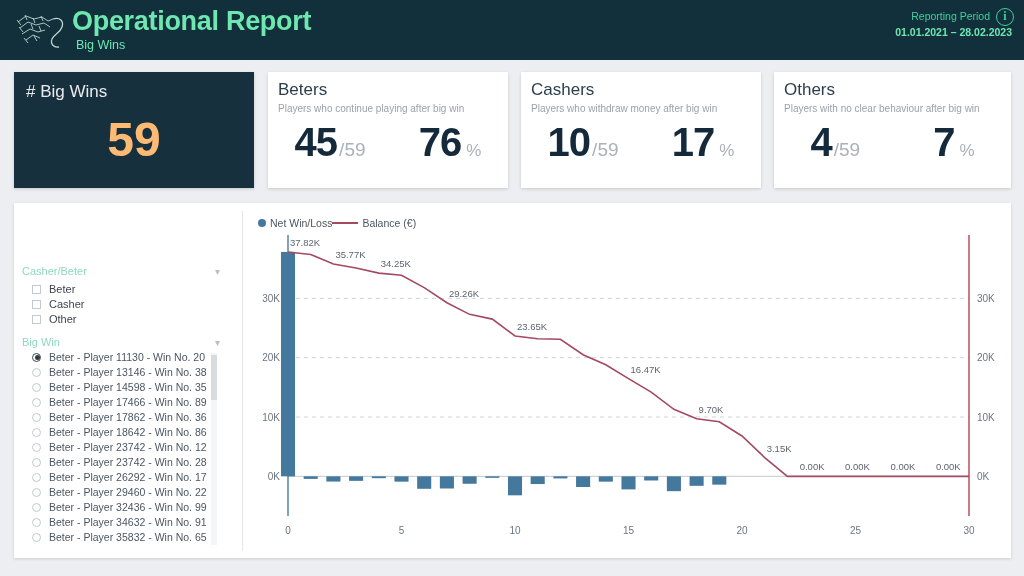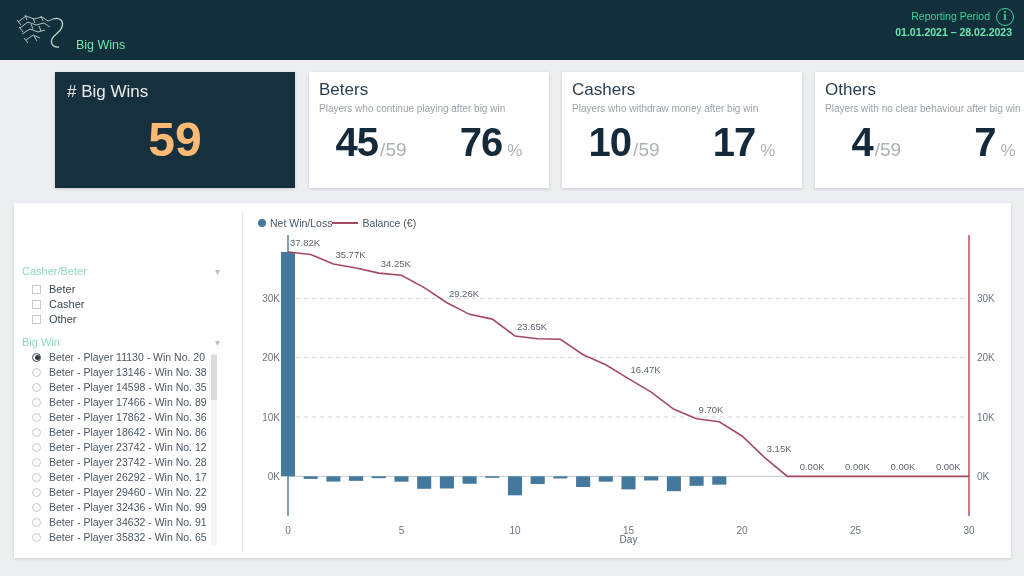--- a/index.html
+++ b/index.html
@@ -40,21 +40,21 @@
     position: absolute; right: 10px; top: 8px;
     width: 18px; height: 18px; border: 1.6px solid #3fcf9a;
     border-radius: 50%; color: #3fcf9a; font-size: 12px;
     font-family: "Liberation Serif", serif;
     text-align: center; line-height: 15px; font-weight: bold;
   }
 
   
   .kpi {
     position: absolute; top: 72px; height: 116px;
-    background: #ffffff; box-shadow: 0 1px 3px rgba(0,0,0,0.16); margin-left: 41px;
+    background: #ffffff; box-shadow: 0 1px 3px rgba(0,0,0,0.16);
   }
   .kpi.dark { background: #16303d; }
   .kpi-k1 { left: 14px;  width: 240px; }
   .kpi-k2 { left: 268px; width: 240px; padding-left: 28px; }
   .kpi-k3 { left: 521px; width: 240px; }
   .kpi-k4 { left: 774px; width: 237px; padding-left: 28px; }
 
   .kpi-dark-title {
     position: absolute; left: 12px; top: 10px;
     font-size: 17px; color: #e9eaec;
@@ -163,20 +163,21 @@
         <path d="M6 14 L14 8 L22 11 L30 9 L36 13 L41 11"></path>
         <path d="M8 20 L16 14 L24 17 L32 15 L38 19"></path>
         <path d="M10 26 L18 21 L26 24 L33 22"></path>
         <path d="M14 32 L21 27 L28 30"></path>
         <path d="M5 12 L9 17 M13 7 L15 12 M21 10 L23 15 M29 8 L31 13"></path>
         <path d="M7 19 L11 24 M19 16 L21 21 M27 18 L29 23"></path>
         <path d="M12 30 L16 35 M22 28 L25 33"></path>
         <path d="M41 11 C48 9 52 13 50 19 C48 25 42 26 40 31 C38 36 42 40 47 39" stroke="#cfe8dd" stroke-width="1.3"></path>
       </g>
     </svg>
+    <div class="title">Operational Report</div>
     <div class="subtitle">Big Wins</div>
     <div class="rep-period">Reporting Period</div>
     <div class="rep-dates">01.01.2021 – 28.02.2023</div>
     <div class="info-icon">i</div>
   </div>
 
   <div class="kpi dark kpi-k1">
     <div class="kpi-dark-title"># Big Wins</div>
     <div class="kpi-dark-value">59</div>
   </div>
@@ -372,17 +373,16 @@
           <text x="656.9" y="267.3333333333333" text-anchor="middle" font-size="9.5" fill="#5c6570" font-family="&quot;Liberation Sans&quot;, sans-serif">0.00K</text>
           <text x="702.3" y="267.3333333333333" text-anchor="middle" font-size="9.5" fill="#5c6570" font-family="&quot;Liberation Sans&quot;, sans-serif">0.00K</text>
           <text x="42" y="331" text-anchor="middle" font-size="10" fill="#6b7682" font-family="&quot;Liberation Sans&quot;, sans-serif">0</text>
           <text x="155.5" y="331" text-anchor="middle" font-size="10" fill="#6b7682" font-family="&quot;Liberation Sans&quot;, sans-serif">5</text>
           <text x="269" y="331" text-anchor="middle" font-size="10" fill="#6b7682" font-family="&quot;Liberation Sans&quot;, sans-serif">10</text>
           <text x="382.5" y="331" text-anchor="middle" font-size="10" fill="#6b7682" font-family="&quot;Liberation Sans&quot;, sans-serif">15</text>
           <text x="496" y="331" text-anchor="middle" font-size="10" fill="#6b7682" font-family="&quot;Liberation Sans&quot;, sans-serif">20</text>
           <text x="609.5" y="331" text-anchor="middle" font-size="10" fill="#6b7682" font-family="&quot;Liberation Sans&quot;, sans-serif">25</text>
           <text x="723" y="331" text-anchor="middle" font-size="10" fill="#6b7682" font-family="&quot;Liberation Sans&quot;, sans-serif">30</text>
         </svg>
-      <div class="x-title">Day</div>
     </div>
 
   </div>
 </div>
 
 </body></html>

